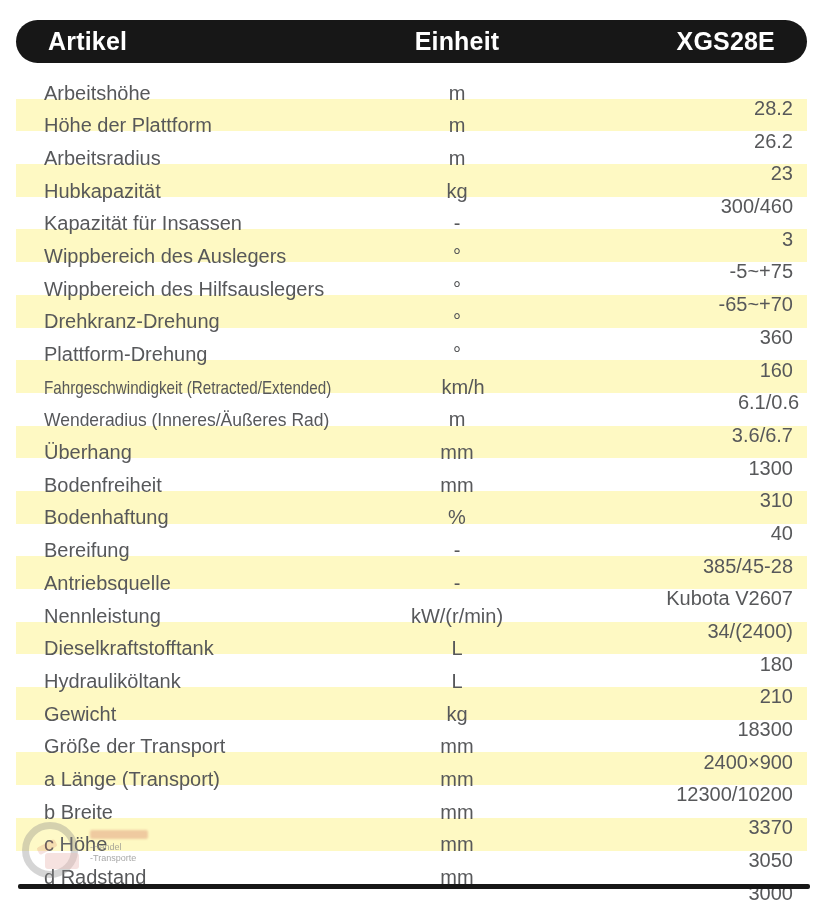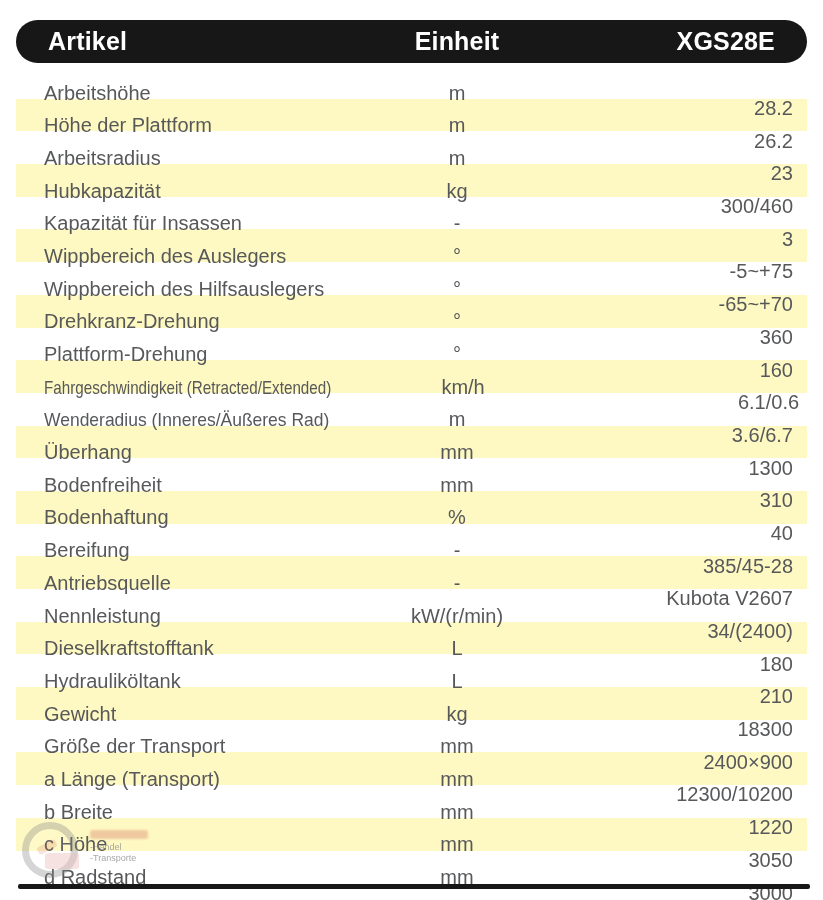--- a/index.html
+++ b/index.html
@@ -198,21 +198,21 @@
 
     <div class="row alt">
       <span class="c-label"><span>a Länge (Transport)</span></span>
       <span class="c-unit">mm</span>
       <span class="c-value">12300/10200</span>
     </div>
 
     <div class="row">
       <span class="c-label"><span>b Breite</span></span>
       <span class="c-unit">mm</span>
-      <span class="c-value">1220</span>
+      <span class="c-value">3370</span>
     </div>
 
     <div class="row alt">
       <span class="c-label"><span>c Höhe</span></span>
       <span class="c-unit">mm</span>
       <span class="c-value">3050</span>
     </div>
 
     <div class="row">
       <span class="c-label"><span>d Radstand</span></span>

